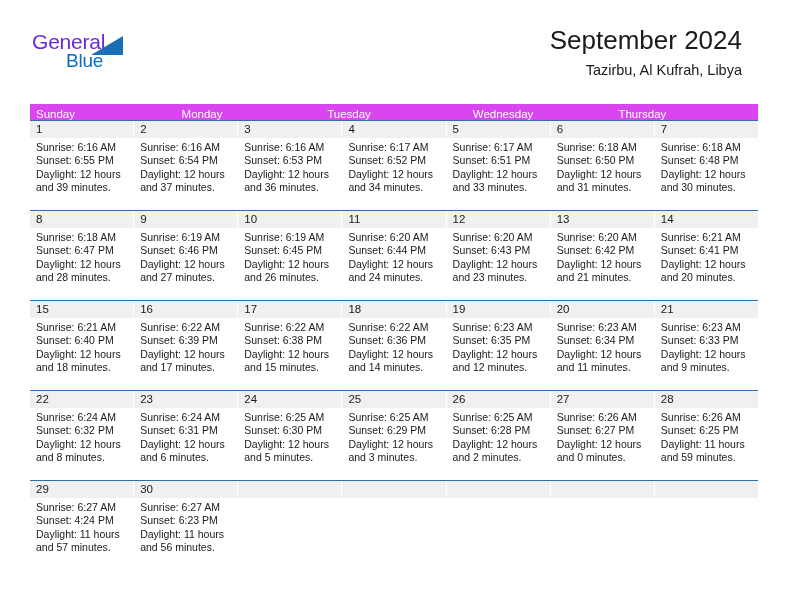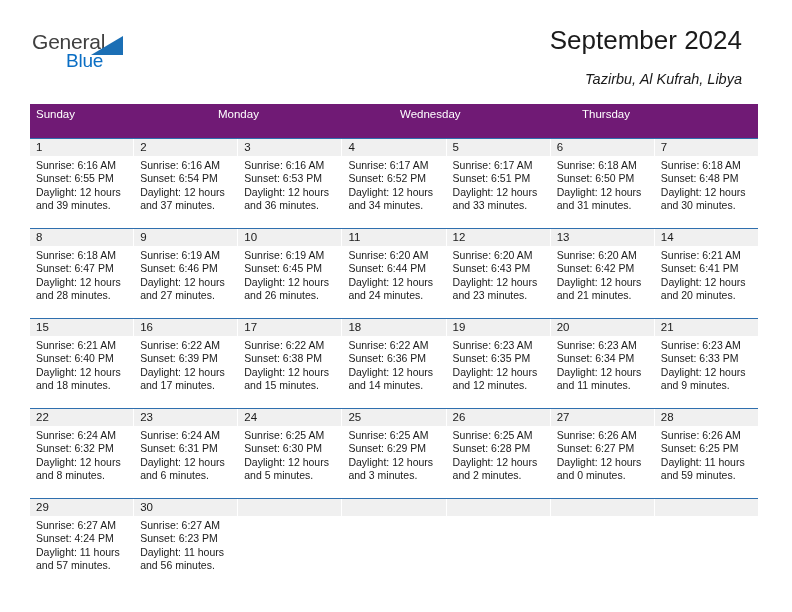--- a/index.html
+++ b/index.html
@@ -35,21 +35,21 @@
     top: 6px;
     width: 230px;
     height: 58px;
   }
   .logo-general {
     position: absolute;
     left: 2px;
     top: 0px;
     font-size: 21px;
     letter-spacing: -0.2px;
-    color: #404040;
+    color: #6d28d9;
     font-family: "Liberation Sans", sans-serif;
   }
   .logo-blue {
     position: absolute;
     left: 36px;
     top: 20px;
     font-size: 19px;
     letter-spacing: -0.2px;
     color: #0a6ec4;
     font-family: "Liberation Sans", sans-serif;
@@ -75,36 +75,35 @@
     font-size: 26px;
     font-weight: normal;
     color: #1a1a1a;
     line-height: 32px;
     white-space: nowrap;
   }
   .cal-subtitle {
     font-size: 14.5px;
     color: #1a1a1a;
     line-height: 22px;
-    margin-top: 12px;
+    margin-top: 3px;
     white-space: nowrap;
-    font-style: italic;
   }
 
   
   .calendar {
     position: absolute;
     left: 30px;
     top: 104px;
     width: 728px;
   }
   .weekday-row {
     display: flex;
-    background: #701a75;
-    height: 34px;
+    background: #d946ef;
+    height: 16px;
   }
   .weekday {
     flex: 1 1 0;
     box-sizing: border-box;
     color: #ffffff;
     font-size: 11.5px;
     line-height: 20px;
     padding-left: 6px;
     white-space: nowrap;
     overflow: hidden;
@@ -177,20 +176,21 @@
       <div class="cal-subtitle">Tazirbu, Al Kufrah, Libya</div>
     </div>
 
   </div>
 
   <div class="calendar">
 
     <div class="weekday-row">
       <div class="weekday">Sunday</div>
       <div class="weekday">Monday</div>
+      <div class="weekday">Tuesday</div>
       <div class="weekday">Wednesday</div>
       <div class="weekday">Thursday</div>
     </div>
 
     <div class="week-row">
       <div class="daynum-band"></div>
       <div class="day-cell">
         <div class="day-num">1</div>
         <div class="day-info">
           <div class="info-line">Sunrise: 6:16 AM</div>

